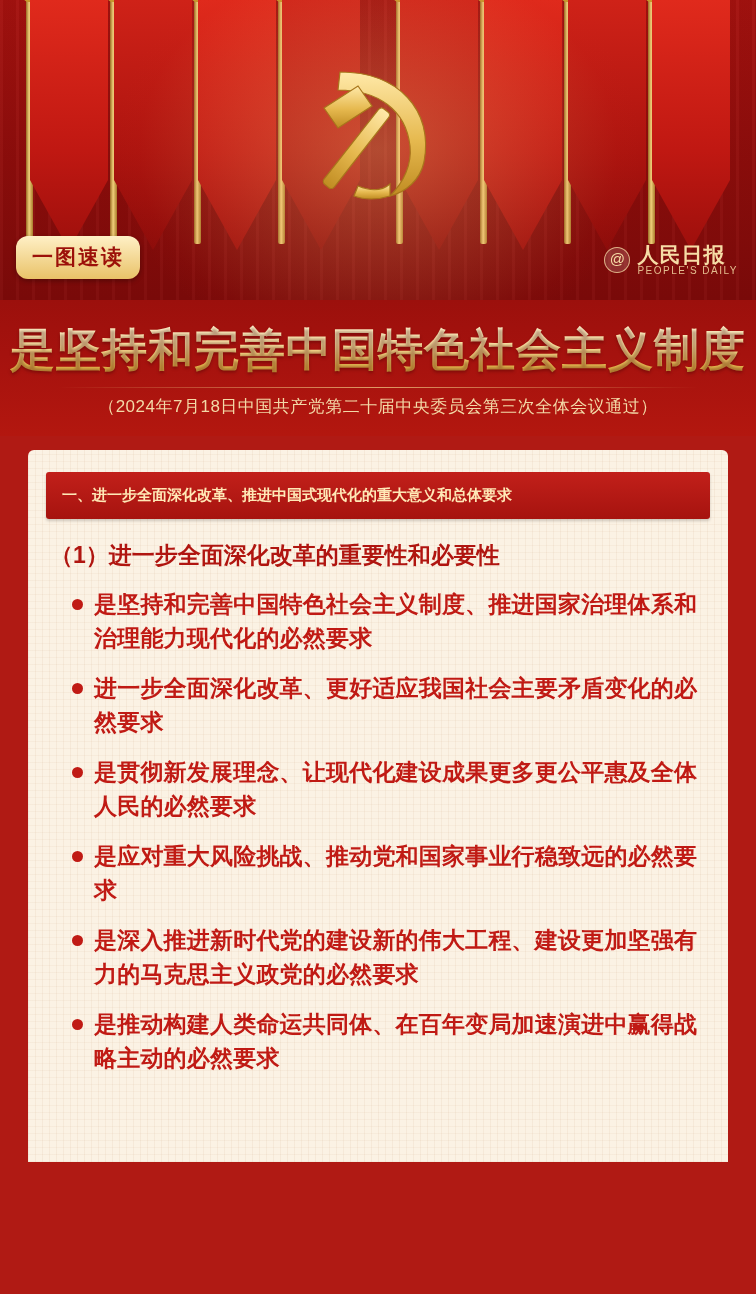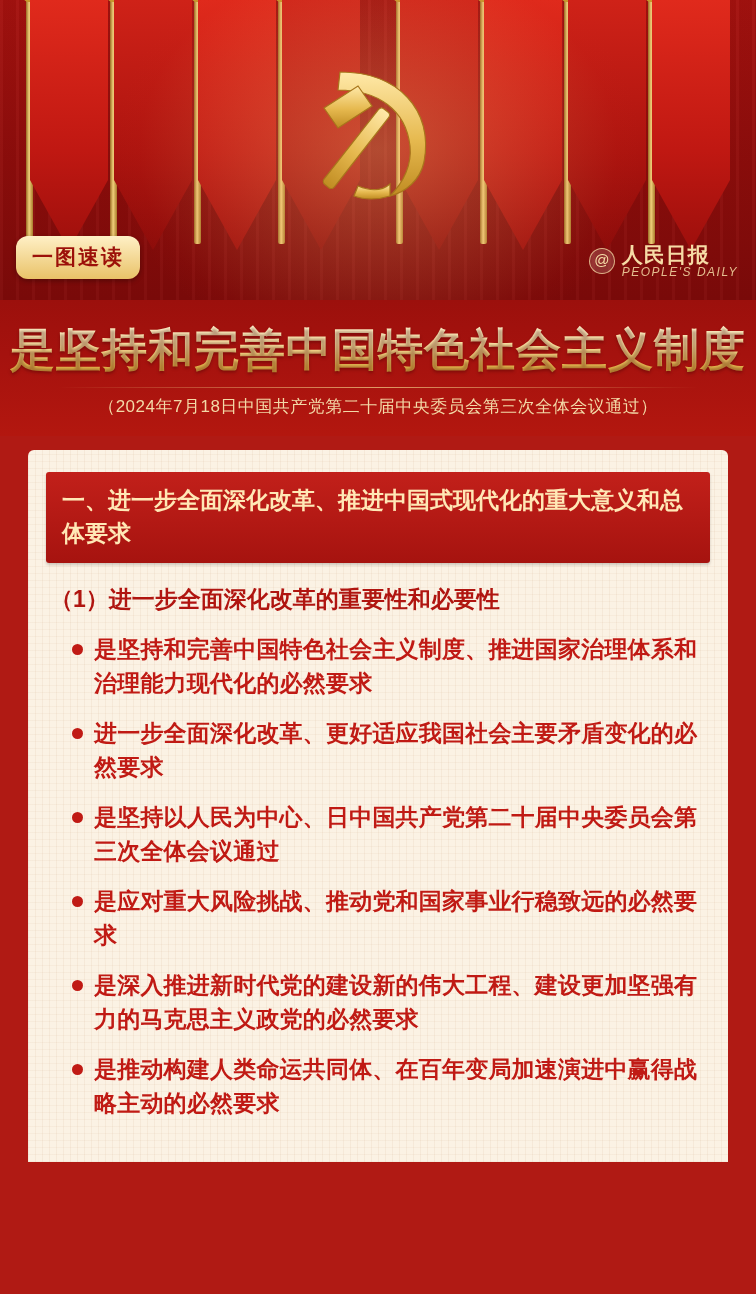--- a/index.html
+++ b/index.html
@@ -114,21 +114,21 @@
     border-radius: 50%;
     background: rgba(255,255,255,0.15);
     border: 1px solid rgba(246,220,166,0.75);
     font-size: 15px;
     line-height: 22px;
     text-align: center;
     color: #f6dca6;
   }
   .press-logo .ptxt { line-height: 1.05; }
   .press-logo .pcn { font-size: 21px; font-weight: bold; letter-spacing: 1px; }
-  .press-logo .pen { font-size: 12px; letter-spacing: 1.5px; opacity: 0.85; font-style: italic; }
+  .press-logo .pen { font-size: 10px; letter-spacing: 1.5px; opacity: 0.85; }
 
   
   .title-wrap {
     position: relative;
     padding: 20px 0 0 0;
     text-align: center;
     background:
       linear-gradient(180deg, #9c100c 0%, #a5120e 40%, #b3170f 100%);
   }
   .title-line {
@@ -164,21 +164,21 @@
     border-radius: 6px 6px 0 0;
     padding: 22px 18px 30px 18px;
     min-height: 660px;
     background-image:
       repeating-linear-gradient(90deg, rgba(196,150,110,0.10) 0 1px, rgba(0,0,0,0) 1px 7px),
       repeating-linear-gradient(0deg, rgba(196,150,110,0.08) 0 1px, rgba(0,0,0,0) 1px 7px);
   }
   .section-head {
     background: linear-gradient(180deg, #c2201a 0%, #a6130f 100%);
     color: #ffe8b6;
-    font-size: 23px;
+    font-size: 15px;
     font-weight: bold;
     line-height: 1.45;
     padding: 12px 16px 13px 16px;
     border-radius: 3px;
     box-shadow: 0 2px 3px rgba(0,0,0,0.18);
   }
   .sub-head {
     margin: 20px 4px 4px 4px;
     font-size: 23px;
     font-weight: bold;
@@ -275,20 +275,20 @@
     <div class="divider"></div>
     <div class="subtitle">（2024年7月18日中国共产党第二十届中央委员会第三次全体会议通过）</div>
   </div>
 
   <div class="card">
     <div class="section-head">一、进一步全面深化改革、推进中国式现代化的重大意义和总体要求</div>
     <div class="sub-head">（1）进一步全面深化改革的重要性和必要性</div>
     <ul class="bullets">
       <li>是坚持和完善中国特色社会主义制度、推进国家治理体系和治理能力现代化的必然要求</li>
       <li>进一步全面深化改革、更好适应我国社会主要矛盾变化的必然要求</li>
-      <li>是坚持以人民为中心、日中国共产党第二十届中央委员会第三次全体会议通过</li>
+      <li>是贯彻新发展理念、让现代化建设成果更多更公平惠及全体人民的必然要求</li>
       <li>是应对重大风险挑战、推动党和国家事业行稳致远的必然要求</li>
       <li>是深入推进新时代党的建设新的伟大工程、建设更加坚强有力的马克思主义政党的必然要求</li>
       <li>是推动构建人类命运共同体、在百年变局加速演进中赢得战略主动的必然要求</li>
     </ul>
   </div>
 
 </div>
 
 </body></html>

